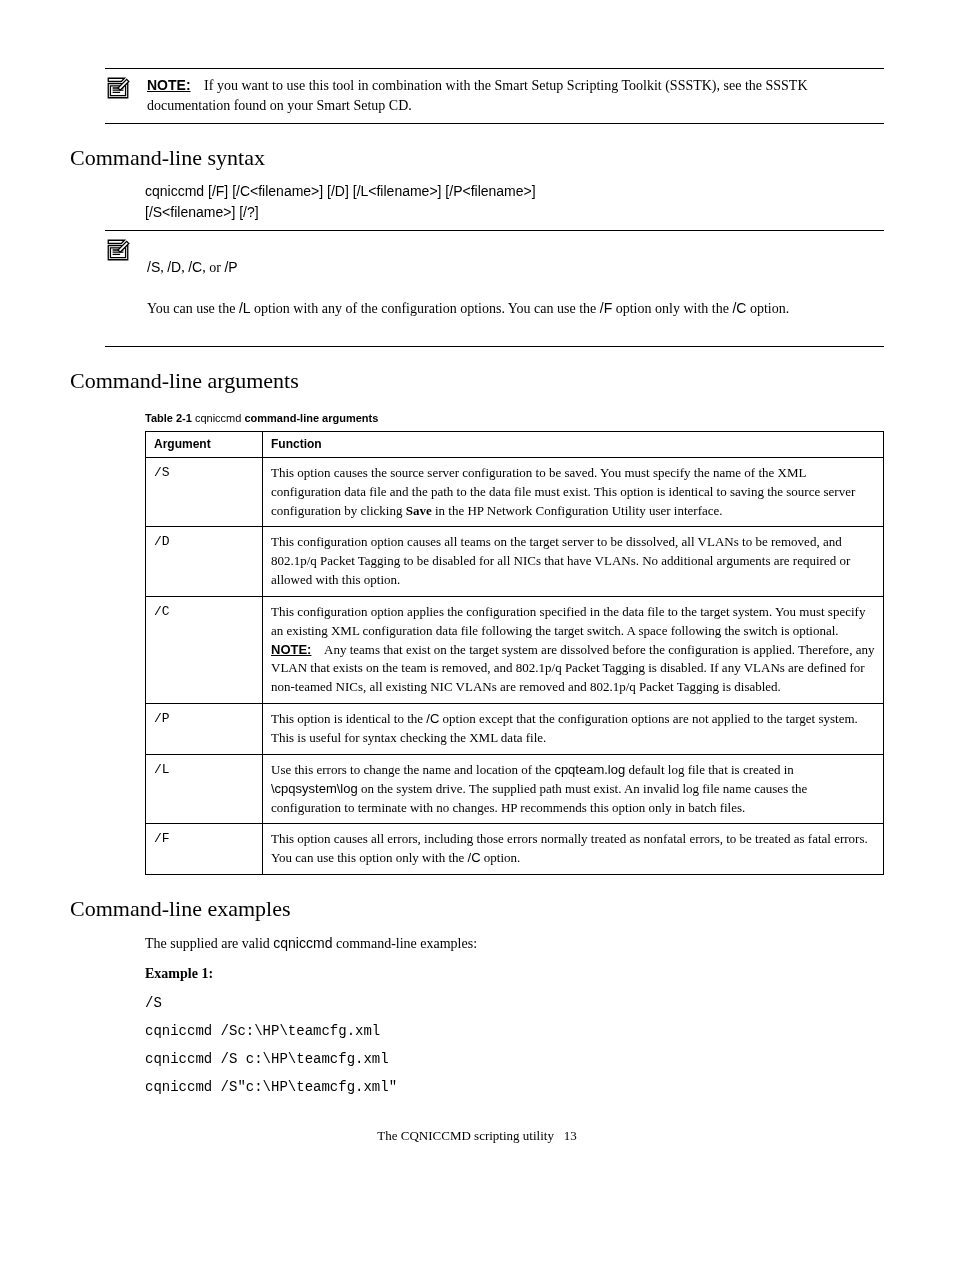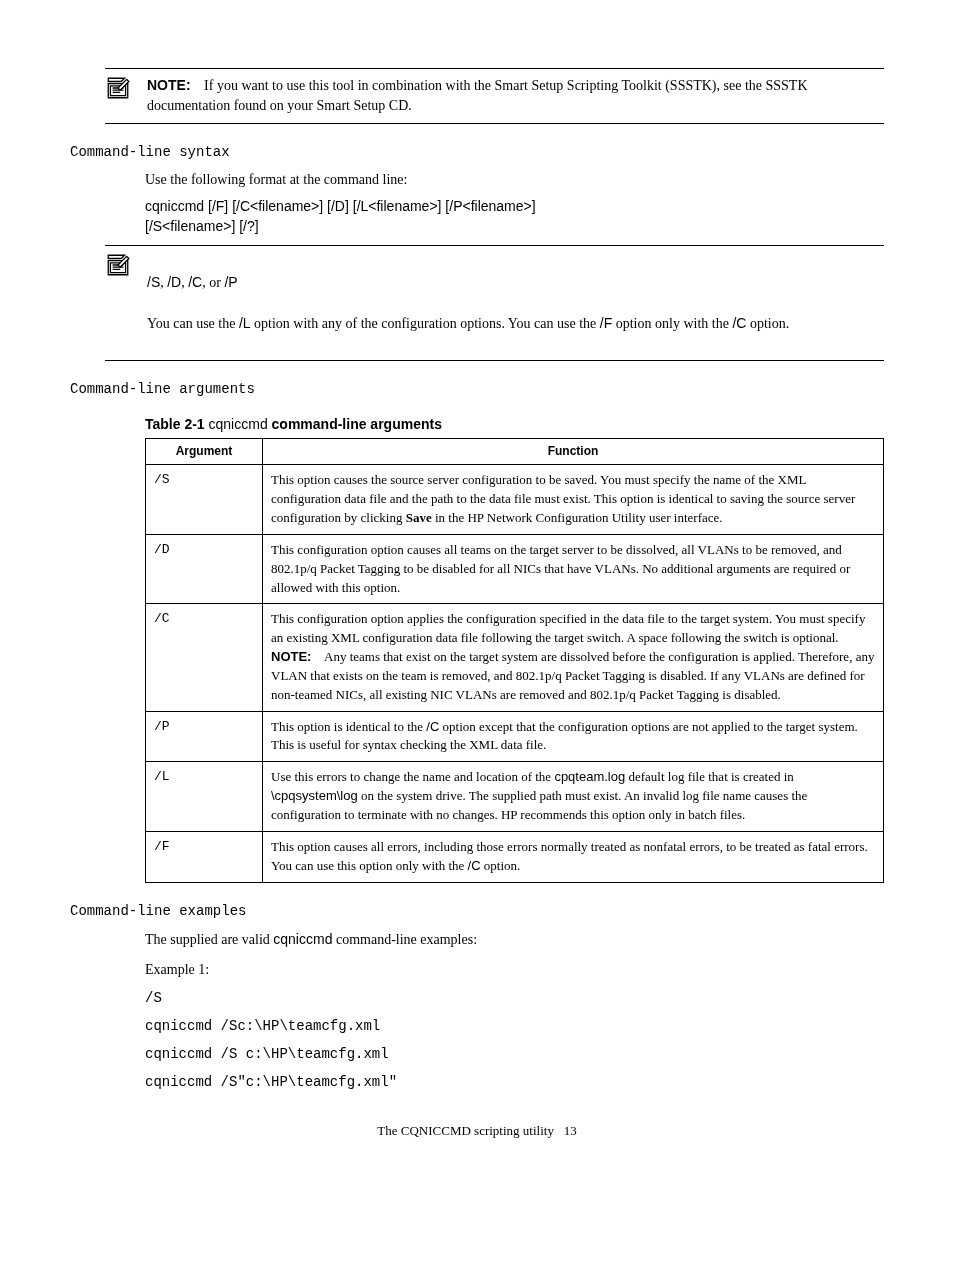--- a/index.html
+++ b/index.html
@@ -25,60 +25,61 @@
     margin-right: 10px;
   }
   .note-body {
     flex: 1;
   }
   .note-label {
     font-family: Arial, Helvetica, sans-serif;
     font-weight: bold;
     font-size: 14px;
     margin-right: 10px;
+    text-decoration: underline;
   }
   h2 {
-    font-family: Liberation Mono, monospace;
+    font-family: Liberation Serif, serif;
     font-weight: normal;
-    font-size: 14px;
+    font-size: 22px;
     margin: 18px 0 8px 0;
   }
   .indented {
     padding-left: 75px;
   }
   .indented-note {
     padding-left: 35px;
   }
   .para {
     margin: 6px 0;
   }
   .code {
     font-family: Liberation Sans, sans-serif;
     white-space: pre-wrap;
   }
   .table-title {
     font-family: Arial, Helvetica, sans-serif;
-    font-size: 14px;
+    font-size: 11px;
     margin: 14px 0 4px 0;
   }
   .table-title .tprefix {
     font-weight: bold;
   }
   .table-title .tname {
     font-weight: bold;
   }
   table.arg-table {
     border-collapse: collapse;
     width: 100%;
     border: 1px solid #000;
     font-size: 13px;
   }
   table.arg-table th {
     font-family: Arial, Helvetica, sans-serif;
-    text-align: center;
+    text-align: left;
     padding: 4px 8px;
     border: 1px solid #000;
     font-weight: bold;
     font-size: 12px;
   }
   table.arg-table td {
     border: 1px solid #000;
     padding: 6px 8px;
     vertical-align: top;
   }
@@ -96,21 +97,21 @@
   a.link {
     color: #0066cc;
     text-decoration: none;
   }
   .footer {
     text-align: center;
     font-size: 13px;
     margin-top: 26px;
   }
   .example-label {
-    font-weight: normal;
+    font-weight: bold;
     margin: 10px 0 4px 0;
   }
   .example-code {
     font-family: 'Courier New', Courier, monospace;
     line-height: 2.0;
     white-space: pre;
     font-size: 14px;
   }
   .note-sub {
     margin: 20px 0;
@@ -129,21 +130,20 @@
     </div>
     <div class="note-body">
       <span class="note-label">NOTE:</span>
       <span>If you want to use this tool in combination with the Smart Setup Scripting Toolkit (SSSTK), see the SSSTK documentation found on your Smart Setup CD.</span>
     </div>
   </div>
 </div>
 
 <h2>Command-line syntax</h2>
 <div class="indented">
-  <div class="para">Use the following format at the command line:</div>
   <div class="para code">cqniccmd [/F] [/C&lt;filename&gt;] [/D] [/L&lt;filename&gt;] [/P&lt;filename&gt;]
 [/S&lt;filename&gt;] [/?]</div>
 </div>
 
 <div class="indented-note">
   <div class="note-block-dedented">
     <div class="note-icon-wrap">
       <svg viewBox="0 0 24 24" width="26" height="26">
           <path d="M3 3 L18 3 L15 6 L3 6 Z M3 8 L21 8 L21 21 L3 21 Z M5 10 L19 10 L19 19 L5 19 Z M7 12 L17 12 M7 14 L17 14 M7 16 L14 16" fill="none" stroke="#000" stroke-width="1.2"></path>
           <path d="M14 14 L22 6 L20 4 L12 12 Z" fill="#fff" stroke="#000" stroke-width="1.2"></path>

